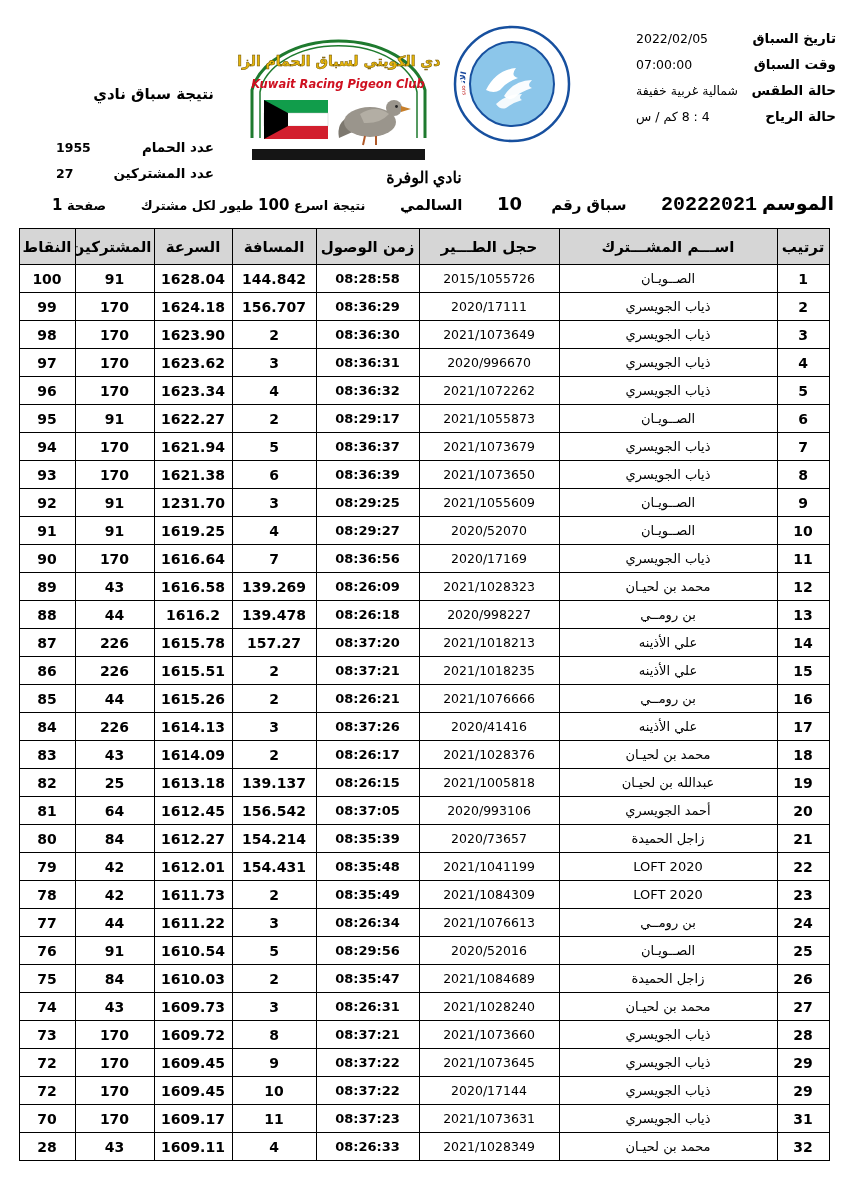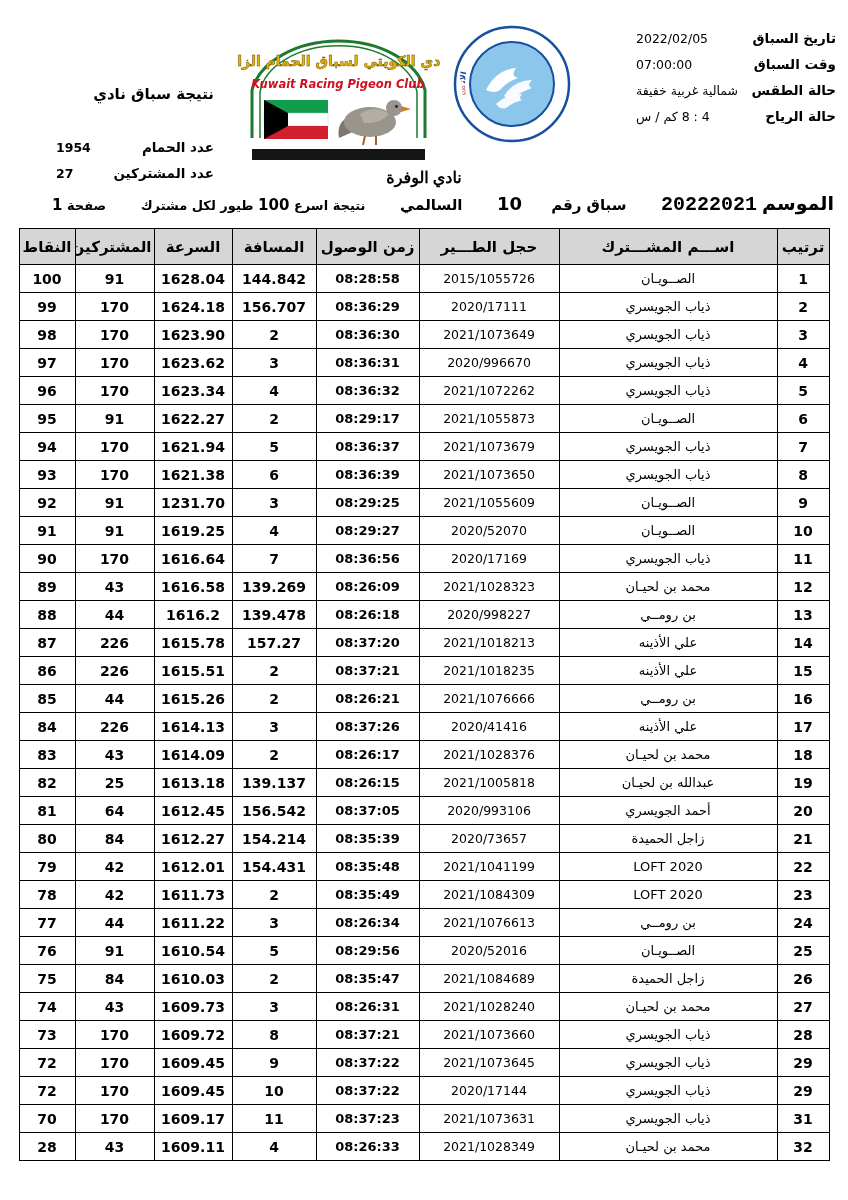--- a/index.html
+++ b/index.html
@@ -124,21 +124,21 @@
           <line x1="40" y1="42" x2="40" y2="51" stroke="#b05a2a" stroke-width="2"></line>
         </g>
         <rect x="16" y="129" width="173" height="11" fill="#151515"></rect>
       </svg>
     </div>
 
     <div class="info-left">
       <div class="title">نتيجة سباق نادي</div>
       <div class="info-line">
         <span class="lbl">عدد الحمام</span>
-        <span class="val">1954</span>
+        <span class="val">1955</span>
       </div>
       <div class="info-line">
         <span class="lbl">عدد المشتركين</span>
         <span class="val">27</span>
       </div>
     </div>
   </div>
 
   <div class="club-name">نادي الوفرة</div>
 

